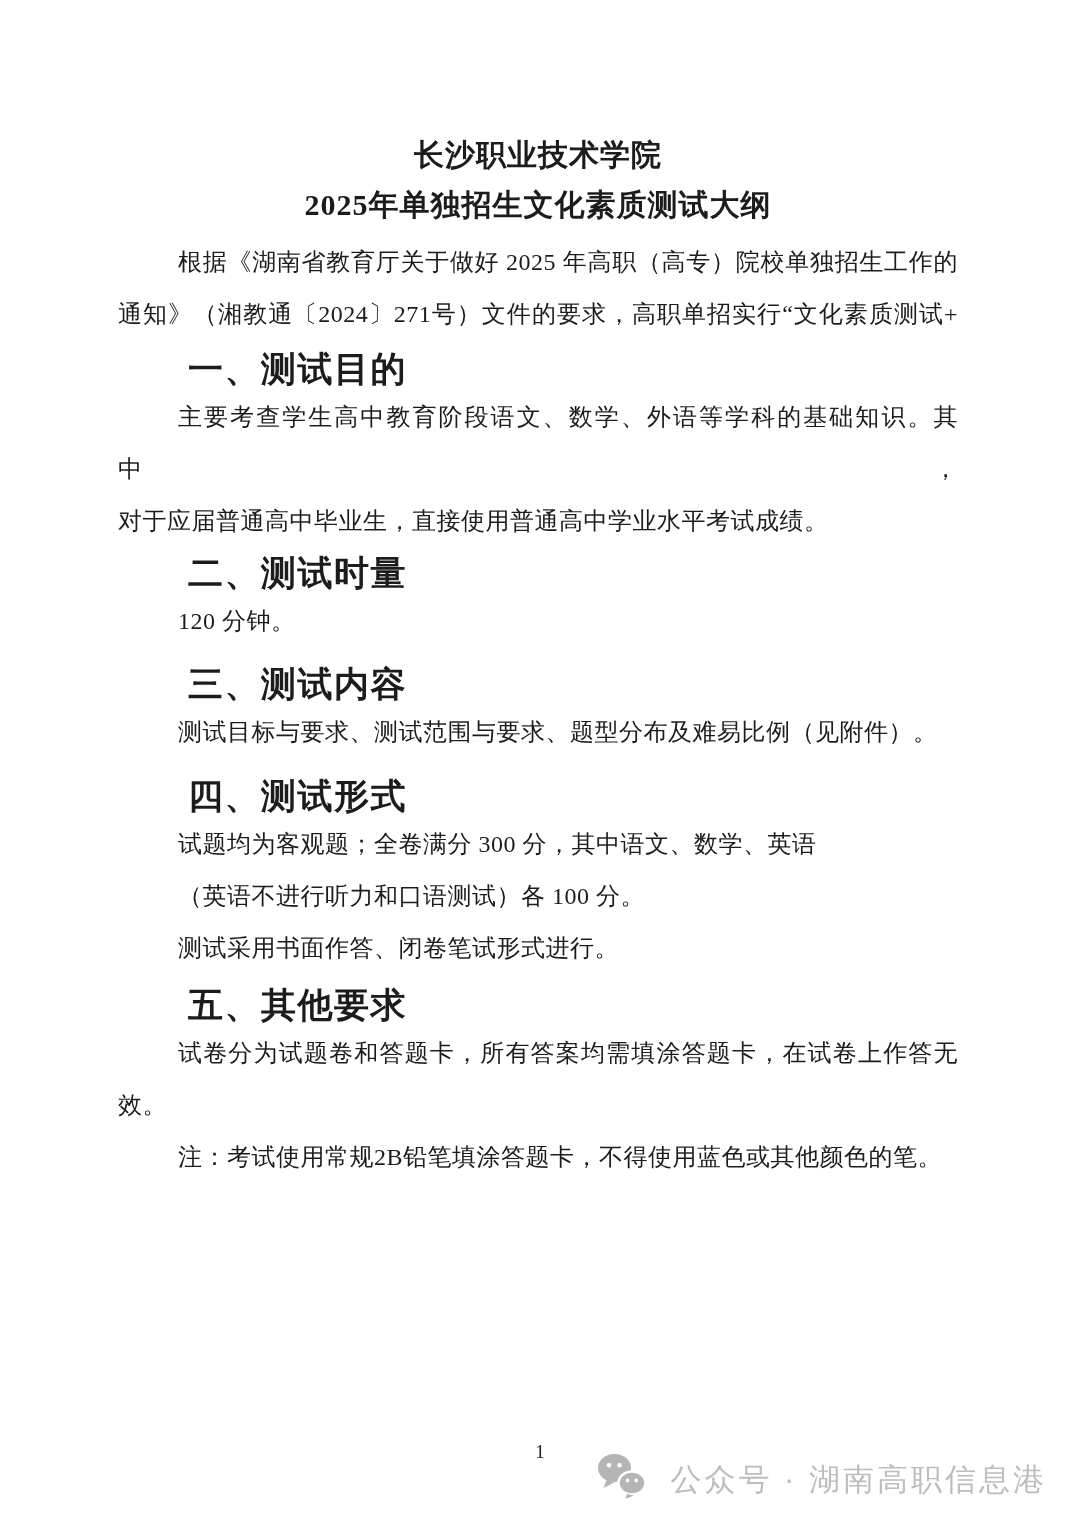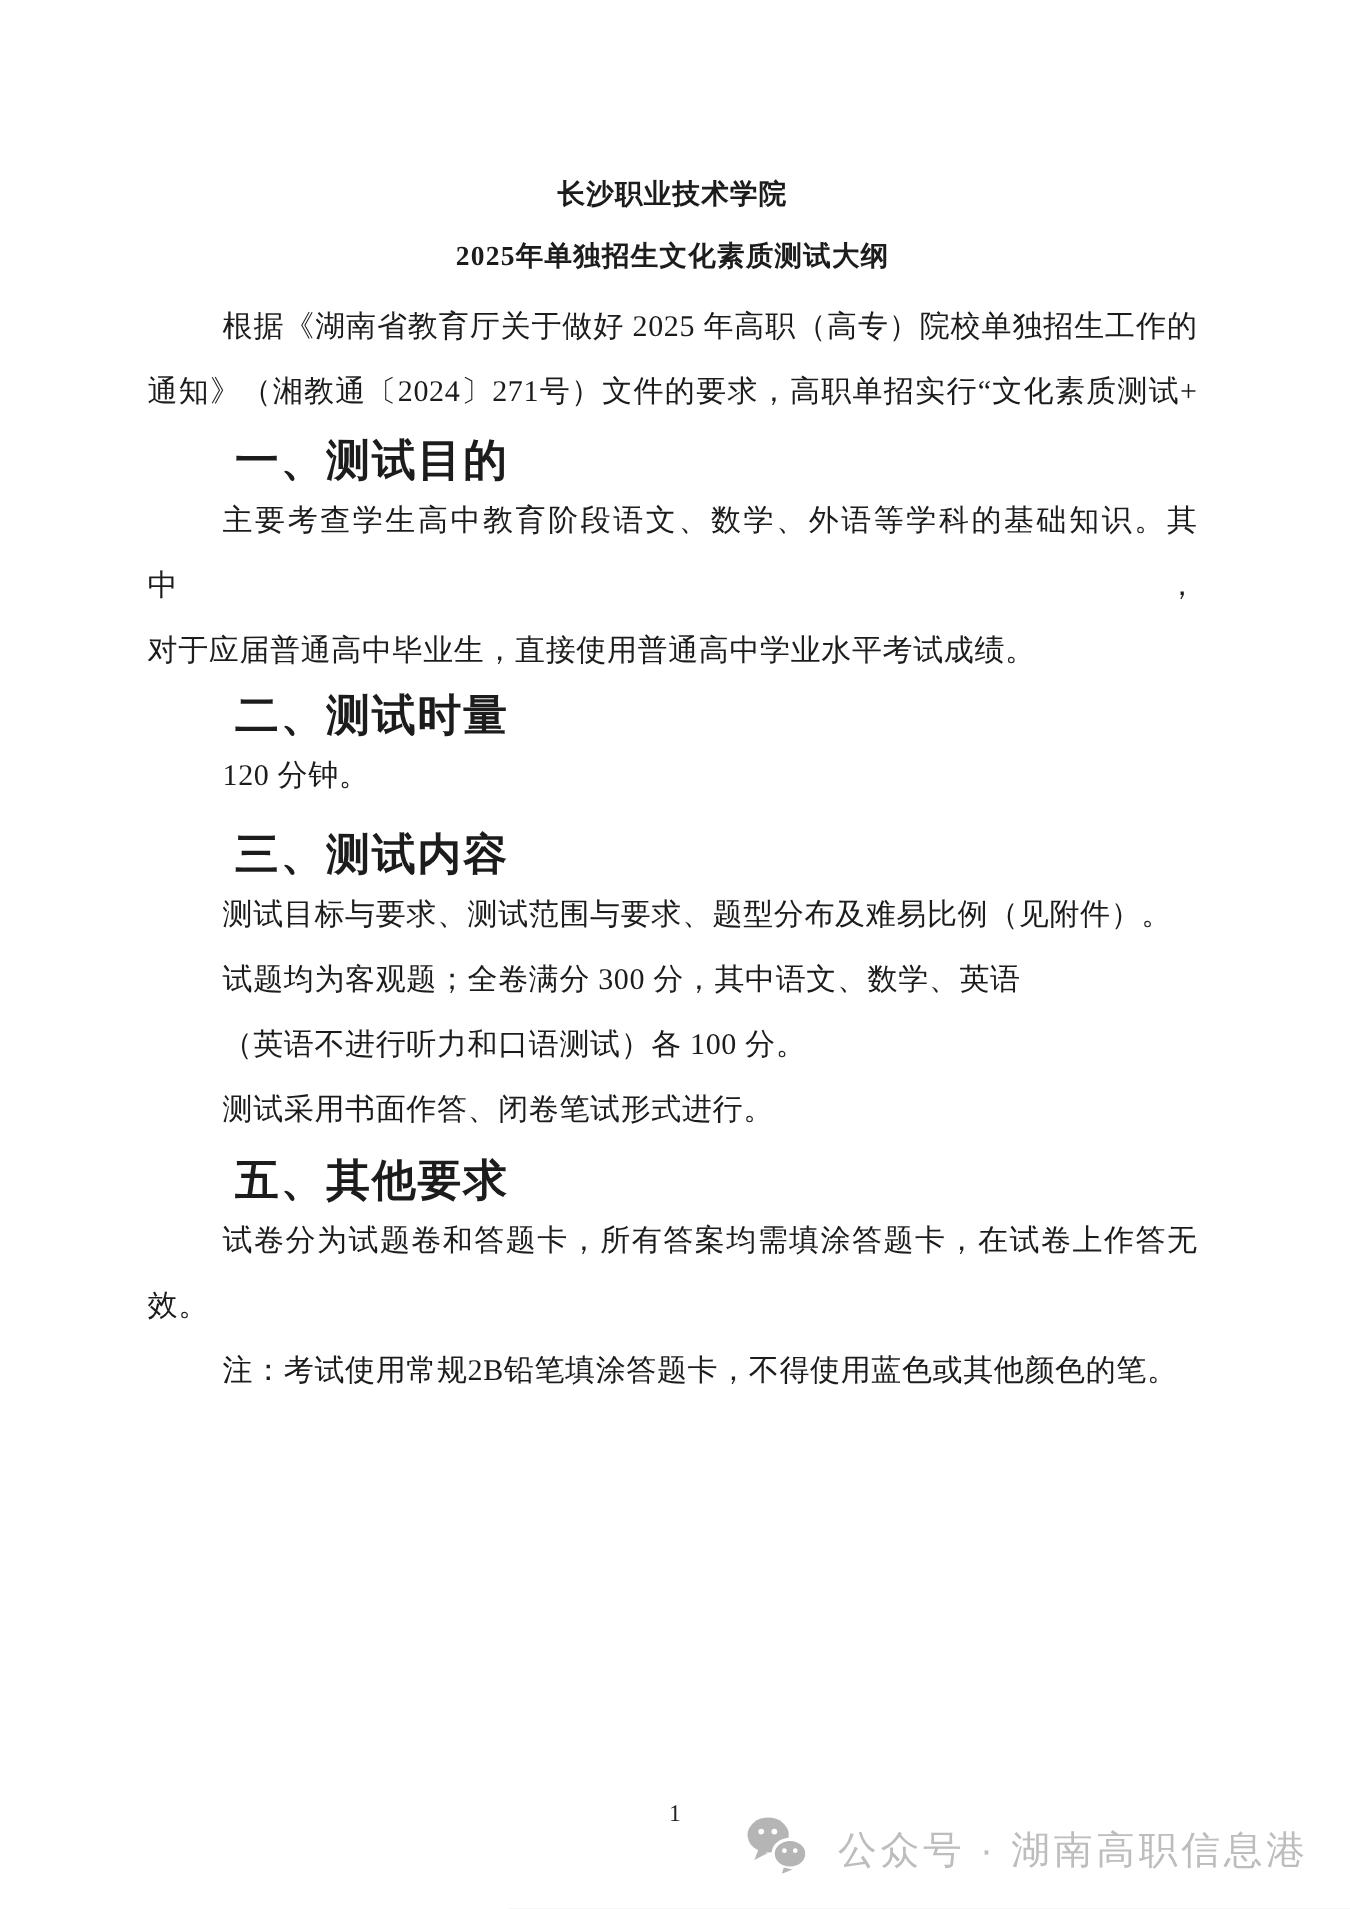--- a/index.html
+++ b/index.html
@@ -13,21 +13,21 @@
     color:#1c1c1c;
   }
   .content{
     position:absolute;
     top:130px;left:118px;
     width:840px;
   }
   .doc-title{
     text-align:center;
     font-weight:bold;
-    font-size:22px;
+    font-size:30px;
     line-height:50px;
     letter-spacing:1px;
     font-family:"Liberation Serif","DejaVu Serif",serif;
   }
   .intro{margin-top:6px;}
   .line{
     font-size:24px;
     line-height:52px;
     letter-spacing:0.5px;
     white-space:nowrap;
@@ -100,20 +100,21 @@
       <div class="sec-heading mt-s2">二、测试时量</div>
       <div class="line indent">120 分钟。</div>
     </div>
 
     <div>
       <div class="sec-heading mt-s3">三、测试内容</div>
       <div class="line indent">测试目标与要求、测试范围与要求、题型分布及难易比例（见附件）。</div>
     </div>
 
     <div>
+      <div class="sec-heading mt-s4">四、测试形式</div>
       <div class="line indent">试题均为客观题；全卷满分 300 分，其中语文、数学、英语</div>
       <div class="line indent">（英语不进行听力和口语测试）各 100 分。</div>
       <div class="line indent">测试采用书面作答、闭卷笔试形式进行。</div>
     </div>
 
     <div>
       <div class="sec-heading mt-s5">五、其他要求</div>
       <div class="line just indent">试卷分为试题卷和答题卡，所有答案均需填涂答题卡，在试卷上作答无</div>
       <div class="line">效。</div>
       <div class="line indent">注：考试使用常规2B铅笔填涂答题卡，不得使用蓝色或其他颜色的笔。</div>

